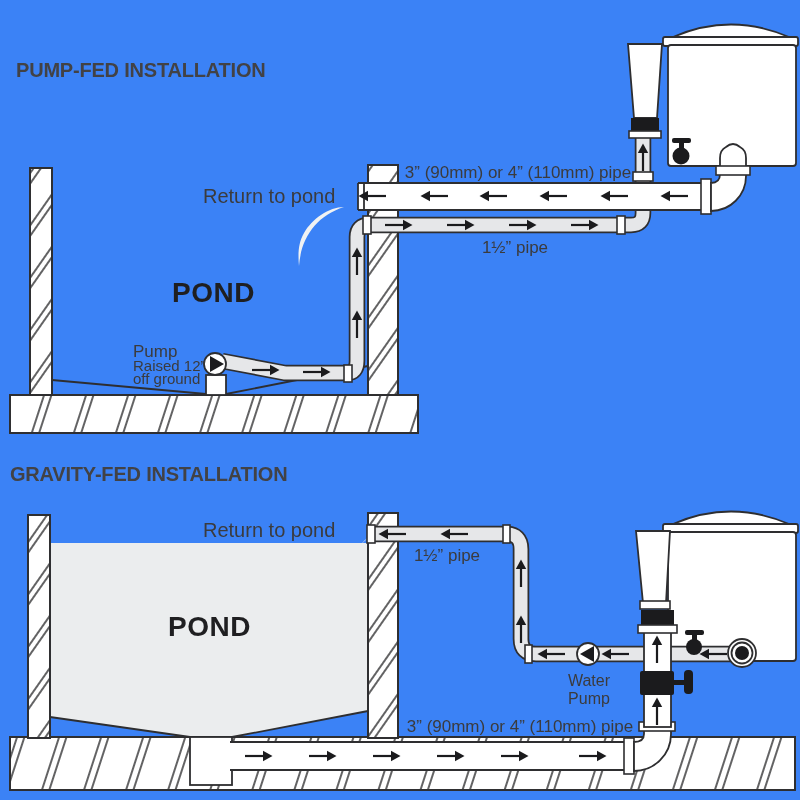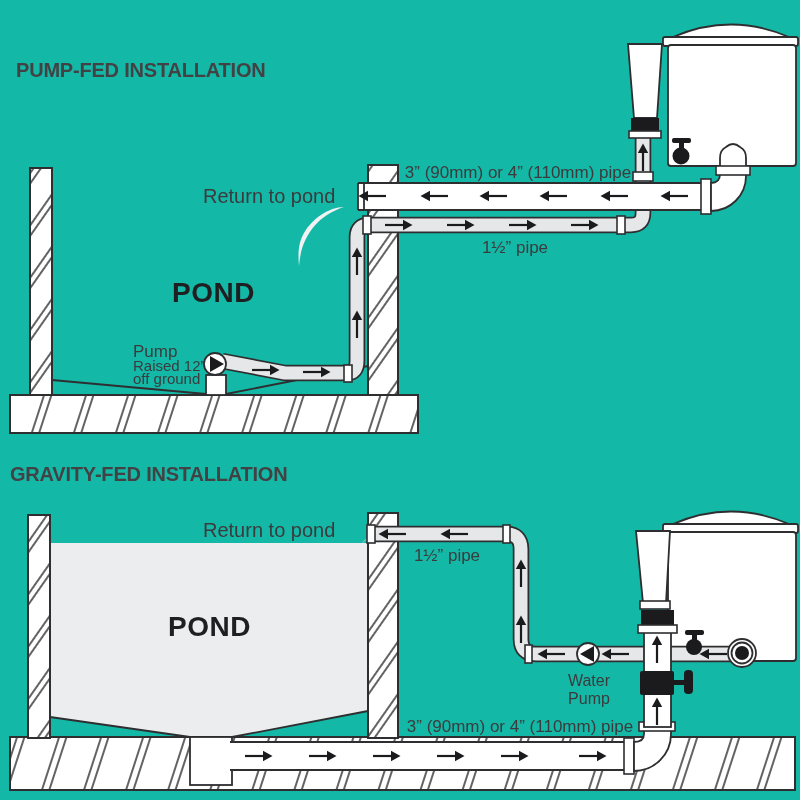--- a/index.html
+++ b/index.html
@@ -1,16 +1,16 @@
 <!DOCTYPE html>
 <html><head>
 <meta charset="utf-8">
 <style>
   html,body{margin:0;padding:0;background:#ffffff;}
-  .canvas{position:relative;width:800px;height:800px;background:#14b8a6;overflow:hidden;
+  .canvas{position:relative;width:800px;height:800px;background:#3b82f6;overflow:hidden;
           font-family:"Liberation Sans", sans-serif;}
   svg text{fill:#3b3b3d;}
   text.title{font-weight:bold;font-size:20px;fill:#424245;letter-spacing:-0.2px;}
   text.big{font-size:20px;}
   text.med{font-size:17px;}
   text.small{font-size:15px;}
   text.wp{font-size:16px;}
   text.pond{font-weight:bold;font-size:28px;fill:#1f1f21;letter-spacing:0.5px;}
   .ln{stroke:#2e2e30;stroke-width:1.8;fill:none;}
   .fillw{fill:#ffffff;stroke:#2e2e30;stroke-width:1.8;}

